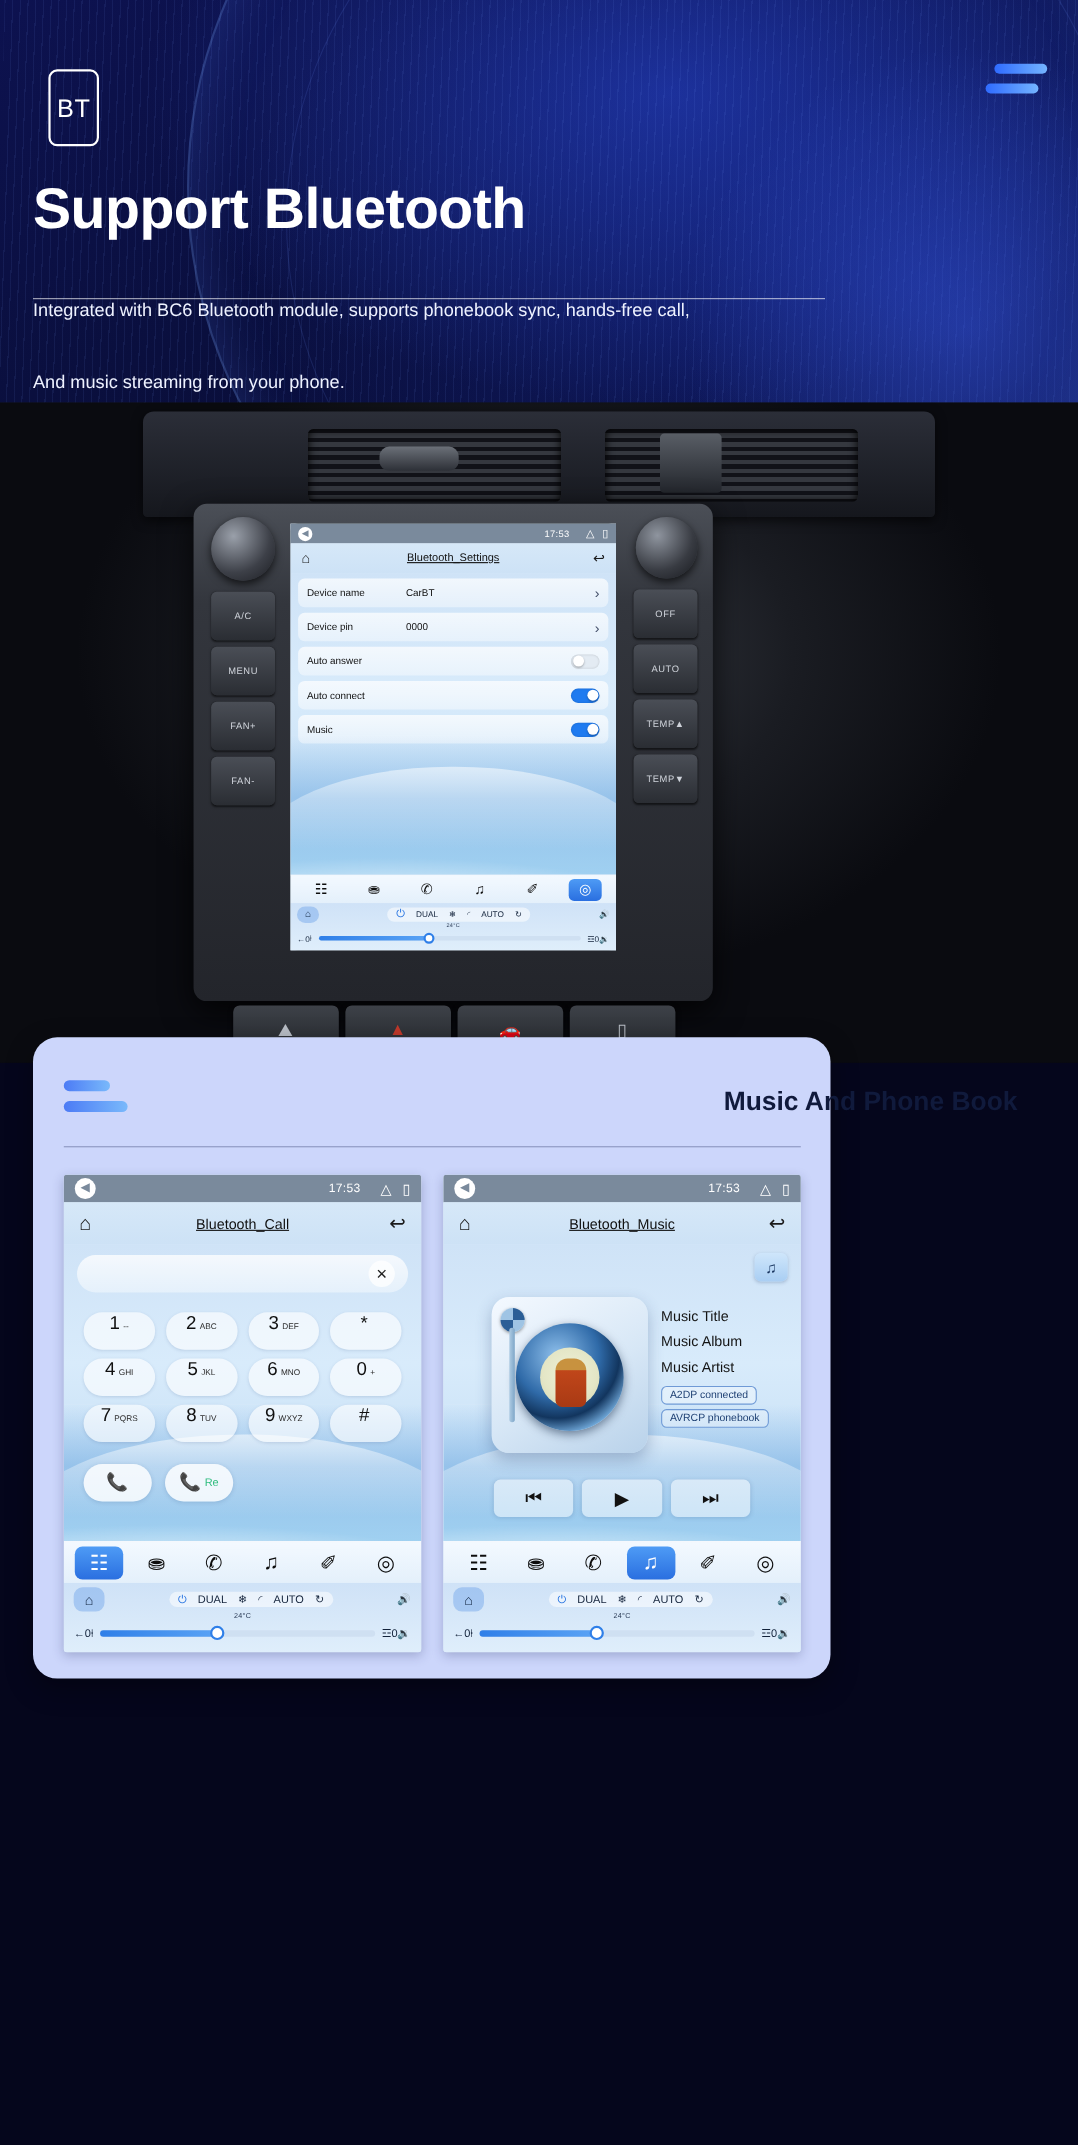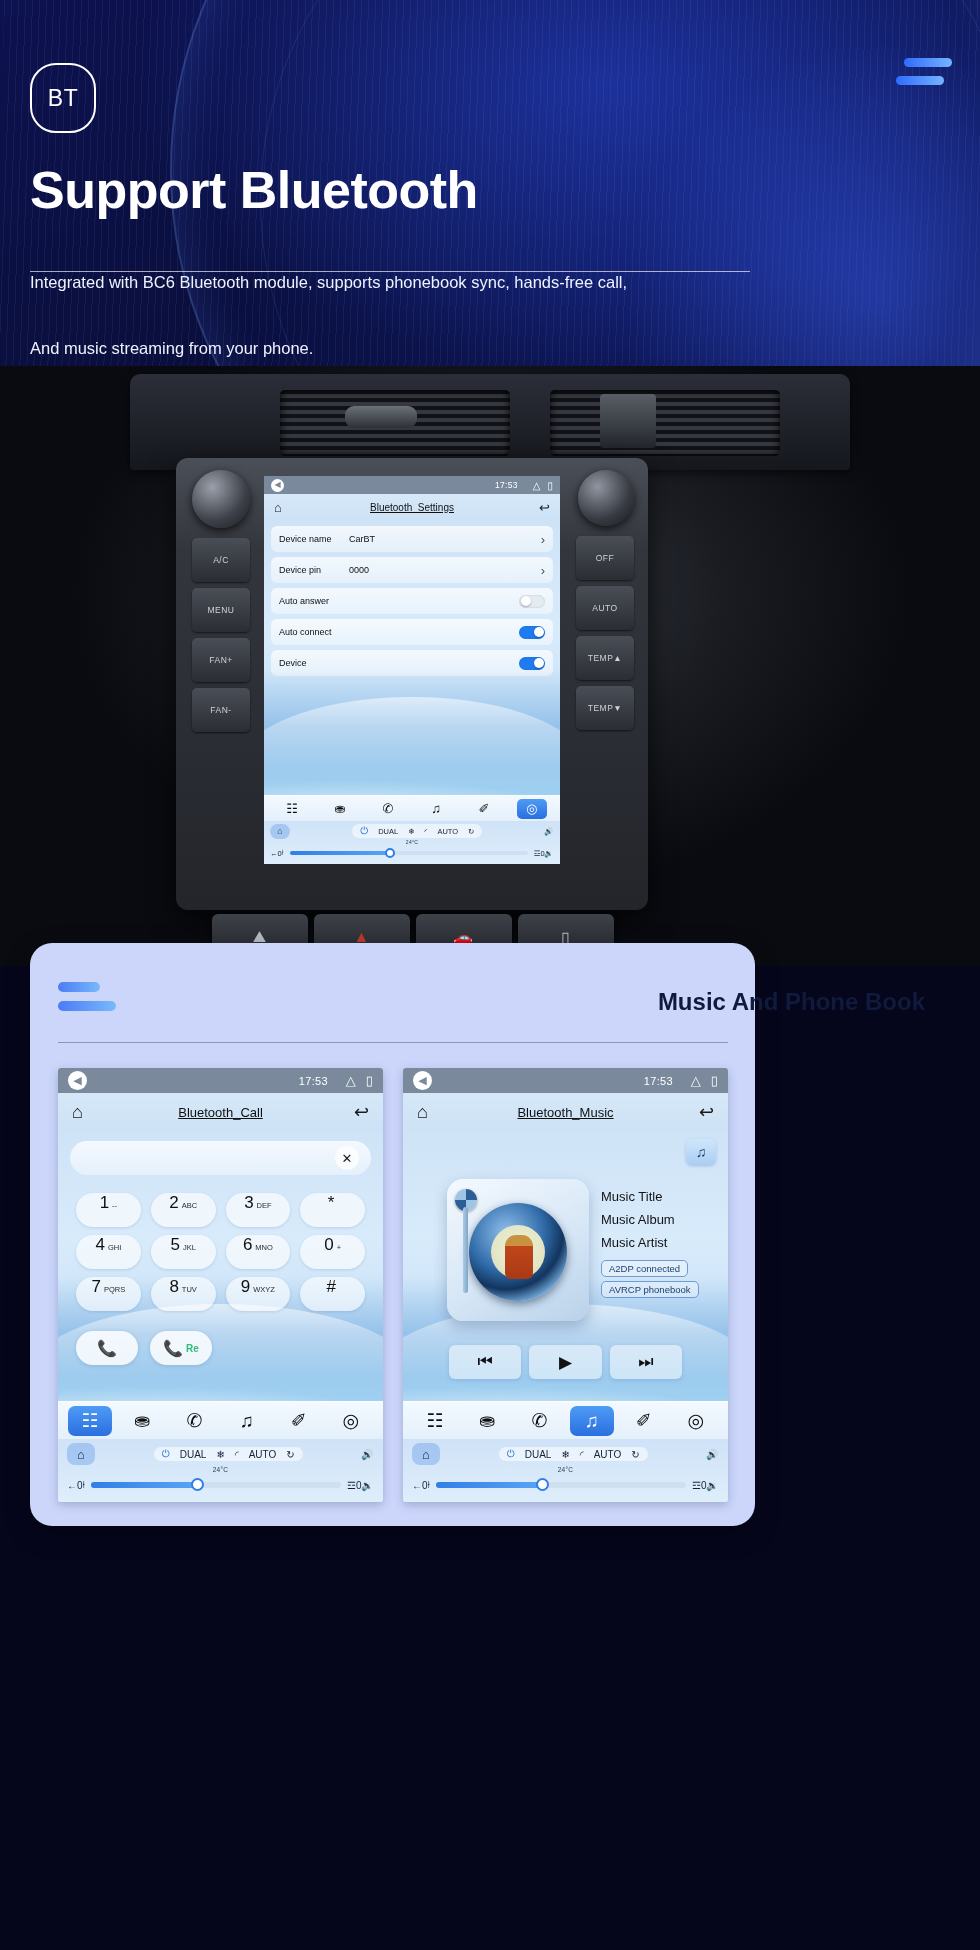--- a/index.html
+++ b/index.html
@@ -33,22 +33,22 @@
   .hero-arc2 {
     position:absolute; left:260px; top:-180px; width:760px; height:760px;
     border-radius:50%; border:1px solid rgba(110,150,255,.14);
   }
   .hero-glow {
     position:absolute; right:-160px; top:40px; width:520px; height:520px;
     border-radius:50%;
     background:radial-gradient(circle, rgba(60,95,235,.42) 0%, rgba(20,30,120,0) 70%);
   }
   .bt-badge {
-    position:absolute; left:30px; top:63px; width:66px; height:70px;
-    border:2px solid #fff; border-radius:26px;
+    position:absolute; left:44px; top:63px; width:46px; height:70px;
+    border:2px solid #fff; border-radius:8px;
     display:flex; align-items:center; justify-content:center;
     color:#fff; font-size:23px; letter-spacing:.5px;
   }
   .hero-menu { position:absolute; right:28px; top:58px; width:56px; height:42px; }
   .hero-menu i { display:block; height:9px; border-radius:5px; background:linear-gradient(90deg,#2f6bff,#74b4ff); }
   .hero-menu i.a { width:48px; margin-left:8px; margin-bottom:9px; }
   .hero-menu i.b { width:48px; }
   .hero h1 {
     position:absolute; left:30px; top:160px;
     font-size:52px; font-weight:bold; color:#fff; letter-spacing:-.5px;
@@ -180,21 +180,21 @@
                background:#fff; border:2px solid #2f7fe8; }
 
   
   .set-list { position:absolute; inset:0; padding:5px 7px; z-index:2; }
   .set-row {
     height:26px; margin-bottom:5px; border-radius:6px;
     background:linear-gradient(180deg,rgba(255,255,255,.72),rgba(255,255,255,.42));
     display:flex; align-items:center; padding:0 8px; font-size:9px; color:#101010;
   }
   .set-row .lbl { width:70px; }
-  .set-row .val { flex:1; }
+  .set-row .val { flex:1;margin-left:20px; }
   .set-row .chev { font-size:13px; color:#44506a; }
   .tgl { width:26px; height:13px; border-radius:8px; background:#e3ebf3; position:relative;
          box-shadow:inset 0 0 2px rgba(0,0,0,.18); }
   .tgl i { position:absolute; top:1.5px; left:1.5px; width:10px; height:10px; border-radius:50%; background:#fff;
            box-shadow:0 1px 2px rgba(0,0,0,.3); }
   .tgl.on { background:#1f7bf0; }
   .tgl.on i { left:14.5px; }
 
   
   .card {
@@ -246,21 +246,21 @@
   }
   .key .n { font-size:17px; color:#101010; }
   .key .s { font-size:7.5px; color:#2b2b2b; }
   .call-row { position:absolute; left:18px; top:200px; display:flex; gap:12px; z-index:3; }
   .call-btn {
     width:62px; height:34px; border-radius:17px; background:rgba(255,255,255,.82);
     display:flex; align-items:center; justify-content:center; gap:3px;
     box-shadow:0 1px 4px rgba(60,90,140,.22);
   }
   .call-btn .ph { color:#2fbd7e; font-size:16px; }
-  .call-btn .re { color:#2fbd7e; font-size:10px;font-weight:bold; }
+  .call-btn .re { color:#2fbd7e; font-size:10px; }
 
   
   .mus-note-btn {
     position:absolute; right:12px; top:8px; width:30px; height:26px; border-radius:6px;
     background:linear-gradient(180deg,#cfe6fb,#a9cef3); display:flex; align-items:center; justify-content:center;
     font-size:14px; color:#16325c; z-index:4; box-shadow:0 1px 3px rgba(40,70,120,.25);
   }
   .album {
     position:absolute; left:44px; top:48px; width:142px; height:142px; border-radius:16px; z-index:3;
     background:linear-gradient(150deg,#f4f9ff 0%,#d7e7f6 55%,#b9d2ea 100%);
@@ -392,21 +392,21 @@
                   </span>
                 </div>
                 <div class="set-row">
                   <span class="lbl">Auto connect</span>
                   <span class="val"></span>
                   <span class="tgl on">
                     <i></i>
                   </span>
                 </div>
                 <div class="set-row">
-                  <span class="lbl">Device</span>
+                  <span class="lbl">Music</span>
                   <span class="val"></span>
                   <span class="tgl on">
                     <i></i>
                   </span>
                 </div>
               </div>
           </div>
           <div class="hu-nav" id="navSettings">
               <div class="ni">☷</div>
               <div class="ni">⛂</div>

